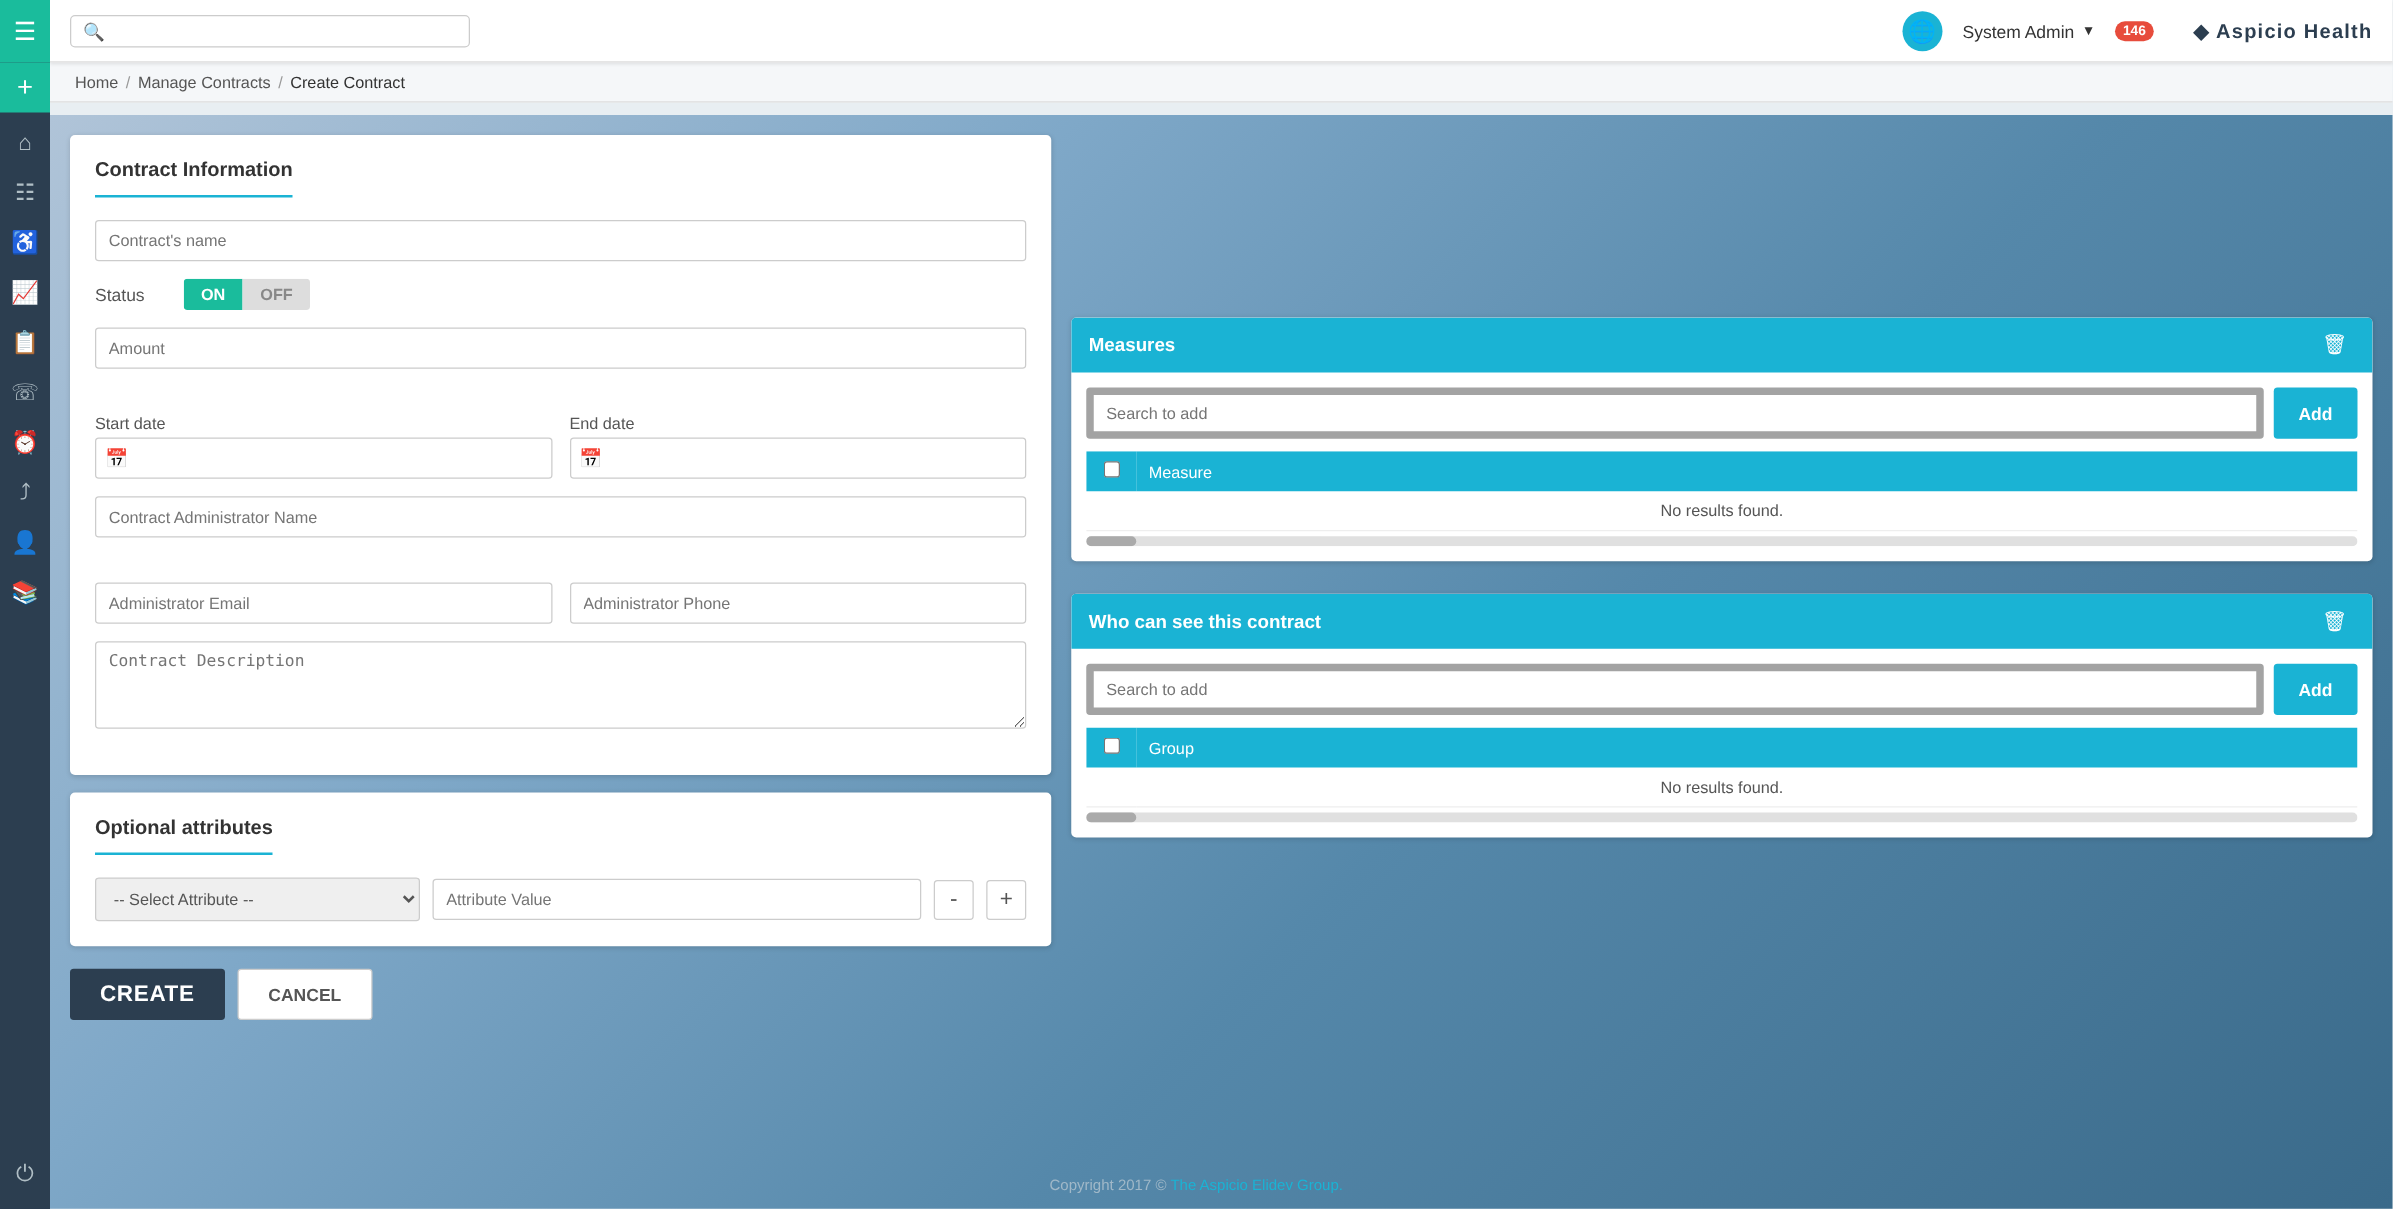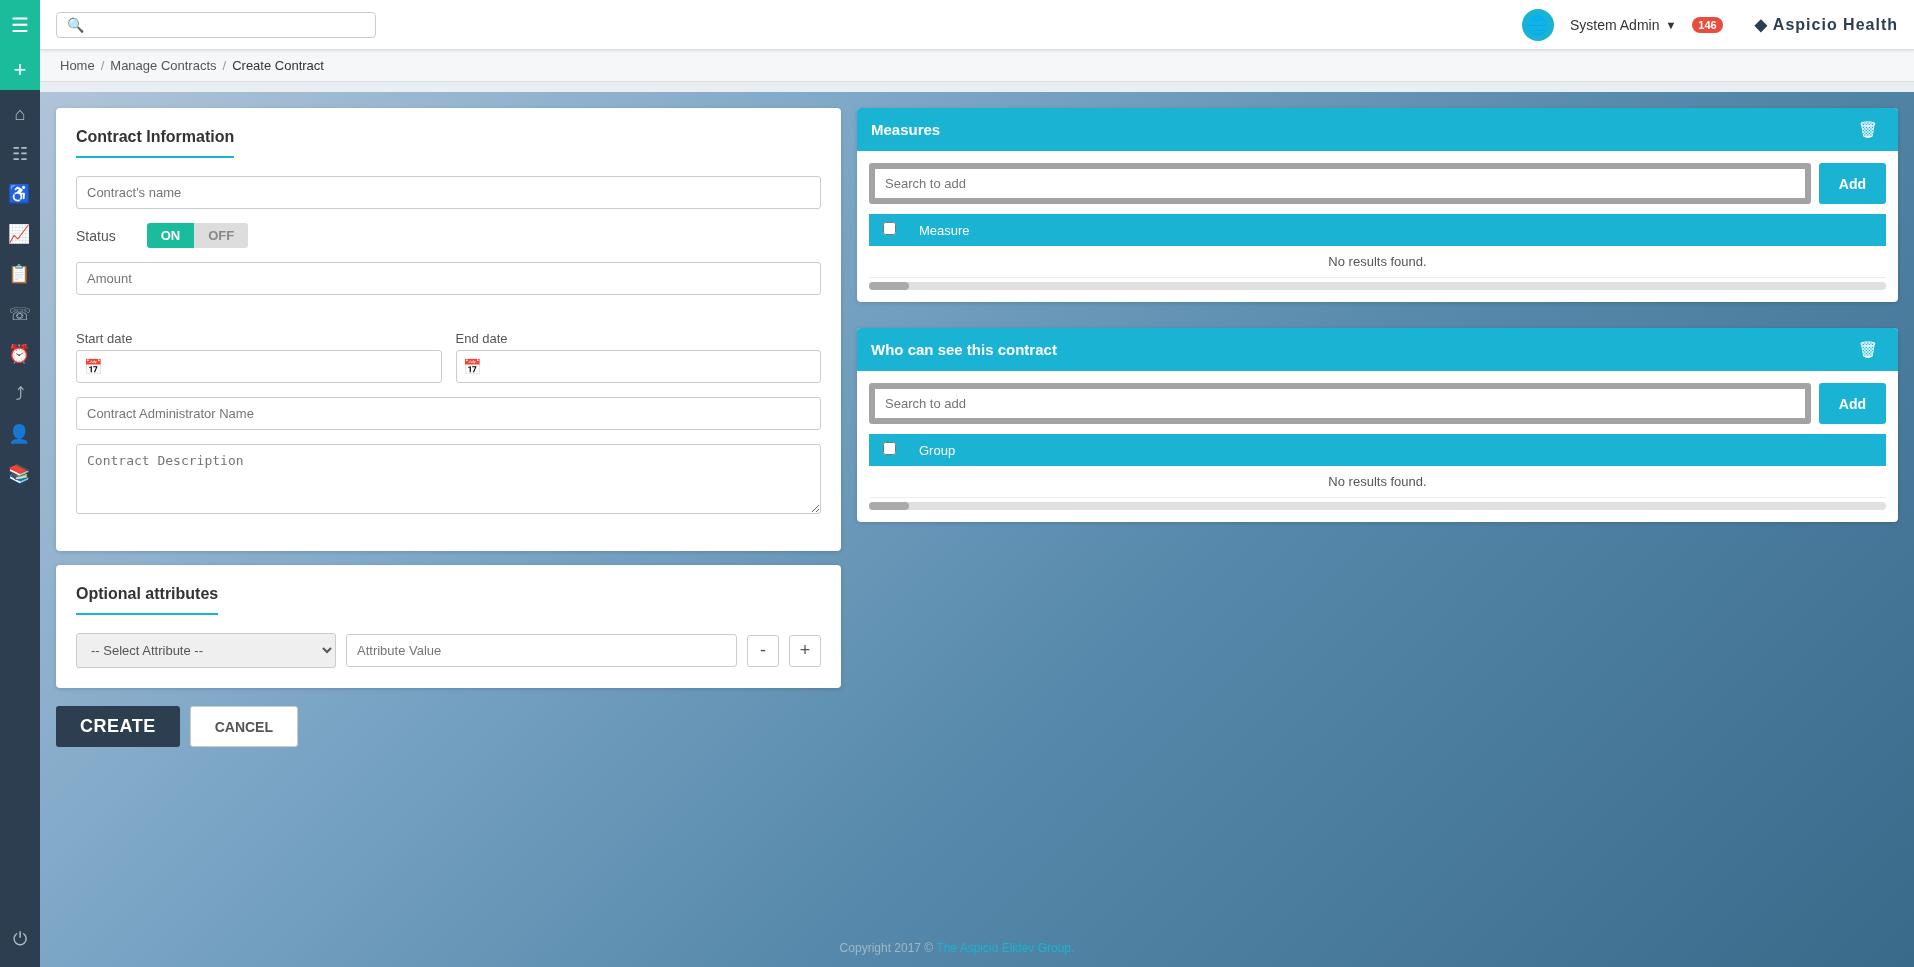--- a/index.html
+++ b/index.html
@@ -149,21 +149,21 @@
       left: 40px; right: 0; bottom: 0;
       background: linear-gradient(135deg, #b0c4d8 0%, #7fa8c8 30%, #5588aa 60%, #3a6a8a 100%);
       z-index: 0;
     }
 
     .content-wrapper {
       position: relative;
       z-index: 1;
       display: flex;
       gap: 16px;
-      align-items: flex-start;
+      align-items: center;
     }
 
     
     .left-panel {
       flex: 0 0 785px;
       max-width: 785px;
       display: flex;
       flex-direction: column;
       gap: 14px;
     }
@@ -546,20 +546,28 @@
               <span class="cal-icon">📅</span>
               <input type="text" style="">
             </div>
           </div>
         </div>
 
         <div class="form-group">
           <input type="text" placeholder="Contract Administrator Name" style="">
         </div>
 
+        <div class="form-row">
+          <div class="form-group">
+            <input type="text" placeholder="Administrator Email" style="">
+          </div>
+          <div class="form-group">
+            <input type="text" placeholder="Administrator Phone" style="">
+          </div>
+        </div>
 
         <div class="form-group">
           <textarea placeholder="Contract Description" style=""></textarea>
         </div>
       </div>
 
       <div class="card">
         <span class="card-title">Optional attributes</span>
 
         <div class="opt-attrs-row">

